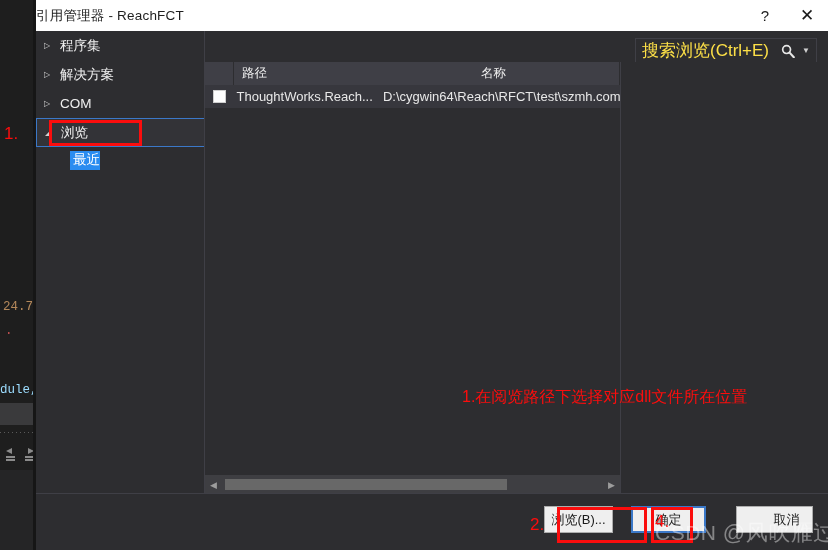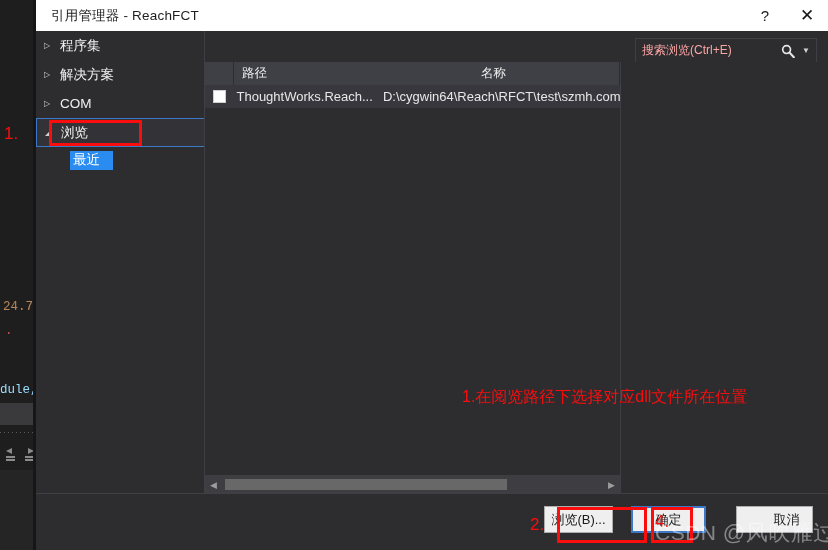--- a/index.html
+++ b/index.html
@@ -70,21 +70,21 @@
   
   #titlebar {
     height: 31px;
     background: #ffffff;
     display: flex;
     align-items: center;
     flex: 0 0 auto;
     position: relative;
   }
   #title-text {
-    margin-left: 15px;
+    margin-left: 0;
     color: #1e1e1e;
     font-size: 13.5px;
     letter-spacing: .2px;
   }
   #titlebar-buttons {
     margin-left: auto;
     display: flex;
     height: 31px;
   }
   .tb-btn {
@@ -112,22 +112,22 @@
     width: 182px; height: 25px;
     background: #2d2d30;
     border: 1px solid #3f3f46;
     display: flex;
     align-items: center;
     box-sizing: border-box;
   }
   #search-input-text {
     flex: 1 1 auto;
     padding-left: 6px;
-    color: #fca5a5;
-    font-size: 12px;
+    color: #fde047;
+    font-size: 17px;
     white-space: nowrap;
     overflow: hidden;
   }
   #search-icon-wrap {
     width: 22px; display: flex; align-items: center; justify-content: center;
   }
   #search-dropdown-arrow {
     width: 14px; text-align: center;
     color: #d0d0d0; font-size: 8px; padding-right: 3px;
   }
@@ -162,21 +162,21 @@
   }
   .tree-child {
     height: 27px;
     display: flex;
     align-items: center;
     padding-left: 34px;
   }
   #tree-child-recent-label {
     background: #2a8cf0;
     color: #ffffff;
-    padding: 2px 13px 3px 3px;
+    padding: 2px 0 3px 3px;
     font-size: 13.5px;
     line-height: 1;
   }
   #sidebar-right-border {
     position: absolute; right: 0; top: 0; bottom: 0;
     width: 1px; background: #3f3f46;
   }
 
   
   #listview {

